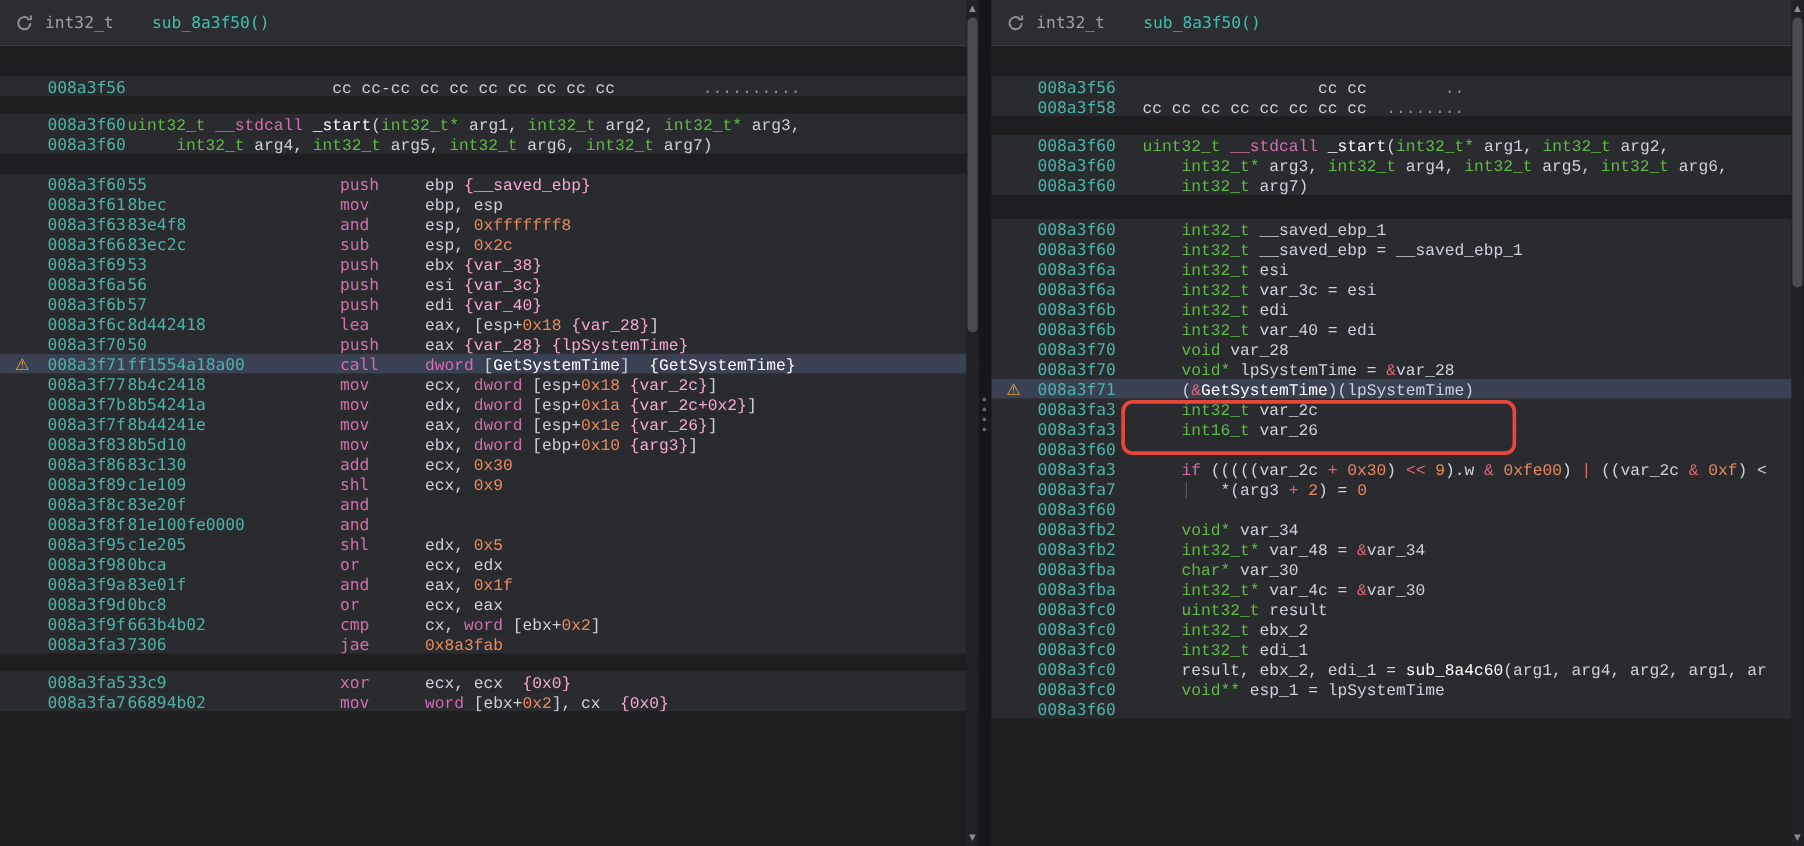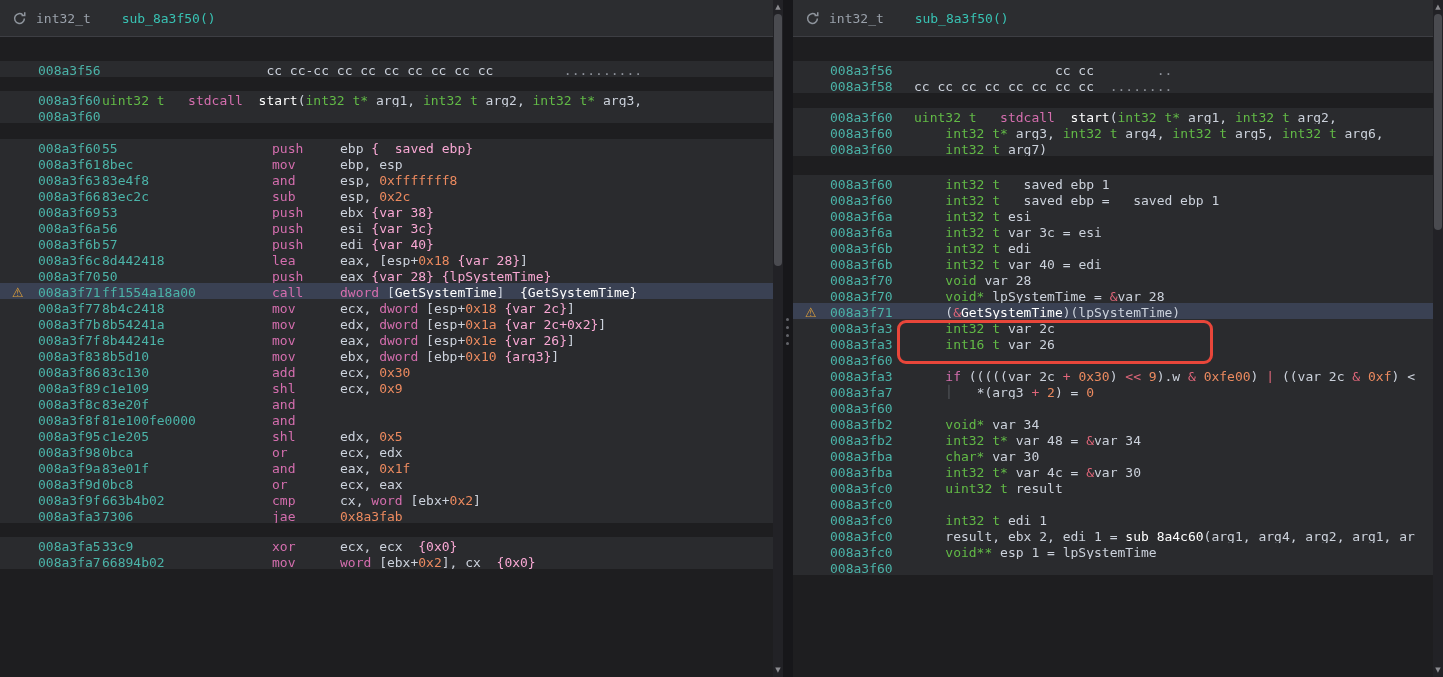--- a/index.html
+++ b/index.html
@@ -13,21 +13,21 @@
   .hdr-name{color:var(--accent,#38c2b3);margin-left:23px;}
   .panel-content{position:relative;height:639px;background:#1e1e20;overflow:hidden;}
   .row{position:relative;height:16px;line-height:19px;white-space:pre;background:#2a2b2e;display:flex;overflow:hidden;}
   .panel.left .row{padding-left:38px;}
   .panel.right .row{padding-left:37px;}
   .row.sel{background:var(--sel,#3a4153);}
   .addr{color:#4bb3a8;flex:0 0 64px;}
   .panel.right .addr{flex:0 0 64px;margin-right:20px;}
   .bytes{flex:0 0 170px;color:#4bb3a8;}
   .mn{flex:0 0 68px;color:#d46eae;}
-  .code{flex:1 1 auto;min-width:0;}
+  .code{flex:1 1 auto;min-width:0;font-family:Liberation Mono, monospace;}
   .s-sp{color:inherit}
   .s-tx{color:#ccd2dc}
   .s-ty{color:#62ba46}
   .s-mn{color:#d46eae}
   .s-fn{color:#ffffff}
   .s-nu{color:#ec8a5f}
   .s-va{color:#f9a8d4}
   .s-cm{color:#8f939b}
   .s-rd{color:#e0667a}
   .s-gd{color:#55585e}
@@ -62,21 +62,21 @@
       <span>
         <span class="hdr-type">int32_t</span>
         <span class="hdr-name">sub_8a3f50()</span>
       </span>
     </div>
     <div class="panel-content" id="left-rows">
         <div class="gap" style="height: 24px;"></div>
         <div class="row"><span class="addr">008a3f56</span><span class="code"><span class="s-sp">                     </span><span class="s-tx">cc cc-cc cc cc cc cc cc cc cc</span><span class="s-sp">         </span><span class="s-cm">..........</span></span></div>
         <div class="gap" style="height: 14px;"></div>
         <div class="row"><span class="addr">008a3f60</span><span class="code"><span class="s-ty">uint32_t</span><span class="s-sp"> </span><span class="s-mn">__stdcall</span><span class="s-sp"> </span><span class="s-fn">_start</span><span class="s-tx">(</span><span class="s-ty">int32_t*</span><span class="s-tx"> arg1, </span><span class="s-ty">int32_t</span><span class="s-tx"> arg2, </span><span class="s-ty">int32_t*</span><span class="s-tx"> arg3,</span></span></div>
-        <div class="row"><span class="addr">008a3f60</span></div>
+        <div class="row"><span class="addr">008a3f60</span><span class="code"><span class="s-sp">     </span><span class="s-ty">int32_t</span><span class="s-tx"> arg4, </span><span class="s-ty">int32_t</span><span class="s-tx"> arg5, </span><span class="s-ty">int32_t</span><span class="s-tx"> arg6, </span><span class="s-ty">int32_t</span><span class="s-tx"> arg7)</span></span></div>
         <div class="gap" style="height: 16px;"></div>
         <div class="row"><span class="addr">008a3f60</span><span class="bytes">55</span><span class="mn">push</span><span class="code"><span class="s-tx">ebp </span><span class="s-va">{__saved_ebp}</span></span></div>
         <div class="row"><span class="addr">008a3f61</span><span class="bytes">8bec</span><span class="mn">mov</span><span class="code"><span class="s-tx">ebp, esp</span></span></div>
         <div class="row"><span class="addr">008a3f63</span><span class="bytes">83e4f8</span><span class="mn">and</span><span class="code"><span class="s-tx">esp, </span><span class="s-nu">0xfffffff8</span></span></div>
         <div class="row"><span class="addr">008a3f66</span><span class="bytes">83ec2c</span><span class="mn">sub</span><span class="code"><span class="s-tx">esp, </span><span class="s-nu">0x2c</span></span></div>
         <div class="row"><span class="addr">008a3f69</span><span class="bytes">53</span><span class="mn">push</span><span class="code"><span class="s-tx">ebx </span><span class="s-va">{var_38}</span></span></div>
         <div class="row"><span class="addr">008a3f6a</span><span class="bytes">56</span><span class="mn">push</span><span class="code"><span class="s-tx">esi </span><span class="s-va">{var_3c}</span></span></div>
         <div class="row"><span class="addr">008a3f6b</span><span class="bytes">57</span><span class="mn">push</span><span class="code"><span class="s-tx">edi </span><span class="s-va">{var_40}</span></span></div>
         <div class="row"><span class="addr">008a3f6c</span><span class="bytes">8d442418</span><span class="mn">lea</span><span class="code"><span class="s-tx">eax, [esp+</span><span class="s-nu">0x18</span><span class="s-tx"> </span><span class="s-va">{var_28}</span><span class="s-tx">]</span></span></div>
         <div class="row"><span class="addr">008a3f70</span><span class="bytes">50</span><span class="mn">push</span><span class="code"><span class="s-tx">eax </span><span class="s-va">{var_28}</span><span class="s-tx"> </span><span class="s-va">{lpSystemTime}</span></span></div>
@@ -150,21 +150,21 @@
         <div class="row"><span class="addr">008a3fa3</span><span class="code"><span class="s-sp">    </span><span class="s-ty">int16_t</span><span class="s-tx"> var_26</span></span></div>
         <div class="row"><span class="addr">008a3f60</span><span class="code"></span></div>
         <div class="row"><span class="addr">008a3fa3</span><span class="code"><span class="s-sp">    </span><span class="s-mn">if</span><span class="s-tx"> (((((var_2c </span><span class="s-rd">+</span><span class="s-tx"> </span><span class="s-nu">0x30</span><span class="s-tx">) </span><span class="s-rd">&lt;&lt;</span><span class="s-tx"> </span><span class="s-nu">9</span><span class="s-tx">).w </span><span class="s-rd">&amp;</span><span class="s-tx"> </span><span class="s-nu">0xfe00</span><span class="s-tx">) </span><span class="s-rd">|</span><span class="s-tx"> ((var_2c </span><span class="s-rd">&amp;</span><span class="s-tx"> </span><span class="s-nu">0xf</span><span class="s-tx">) &lt;</span></span></div>
         <div class="row"><span class="addr">008a3fa7</span><span class="code"><span class="s-sp">    </span><span class="s-gd">│</span><span class="s-sp">   </span><span class="s-tx">*(arg3 </span><span class="s-rd">+</span><span class="s-tx"> </span><span class="s-nu">2</span><span class="s-tx">) = </span><span class="s-nu">0</span></span></div>
         <div class="row"><span class="addr">008a3f60</span><span class="code"></span></div>
         <div class="row"><span class="addr">008a3fb2</span><span class="code"><span class="s-sp">    </span><span class="s-ty">void*</span><span class="s-tx"> var_34</span></span></div>
         <div class="row"><span class="addr">008a3fb2</span><span class="code"><span class="s-sp">    </span><span class="s-ty">int32_t*</span><span class="s-tx"> var_48 = </span><span class="s-rd">&amp;</span><span class="s-tx">var_34</span></span></div>
         <div class="row"><span class="addr">008a3fba</span><span class="code"><span class="s-sp">    </span><span class="s-ty">char*</span><span class="s-tx"> var_30</span></span></div>
         <div class="row"><span class="addr">008a3fba</span><span class="code"><span class="s-sp">    </span><span class="s-ty">int32_t*</span><span class="s-tx"> var_4c = </span><span class="s-rd">&amp;</span><span class="s-tx">var_30</span></span></div>
         <div class="row"><span class="addr">008a3fc0</span><span class="code"><span class="s-sp">    </span><span class="s-ty">uint32_t</span><span class="s-tx"> result</span></span></div>
-        <div class="row"><span class="addr">008a3fc0</span></div>
+        <div class="row"><span class="addr">008a3fc0</span><span class="code"><span class="s-sp">    </span><span class="s-ty">int32_t</span><span class="s-tx"> ebx_2</span></span></div>
         <div class="row"><span class="addr">008a3fc0</span><span class="code"><span class="s-sp">    </span><span class="s-ty">int32_t</span><span class="s-tx"> edi_1</span></span></div>
         <div class="row"><span class="addr">008a3fc0</span><span class="code"><span class="s-sp">    </span><span class="s-tx">result, ebx_2, edi_1 = </span><span class="s-fn">sub_8a4c60</span><span class="s-tx">(arg1, arg4, arg2, arg1, ar</span></span></div>
         <div class="row"><span class="addr">008a3fc0</span><span class="code"><span class="s-sp">    </span><span class="s-ty">void**</span><span class="s-tx"> esp_1 = lpSystemTime</span></span></div>
         <div class="row"><span class="addr">008a3f60</span><span class="code"></span></div>
         <div class="red-box" style="top: 283px; height: 44px;"></div>
       </div>
     <div class="vscroll">
       <div class="sb-arrow up">▲</div>
       <div class="sb-thumb thumb-right"></div>
       <div class="sb-arrow down">▼</div>

